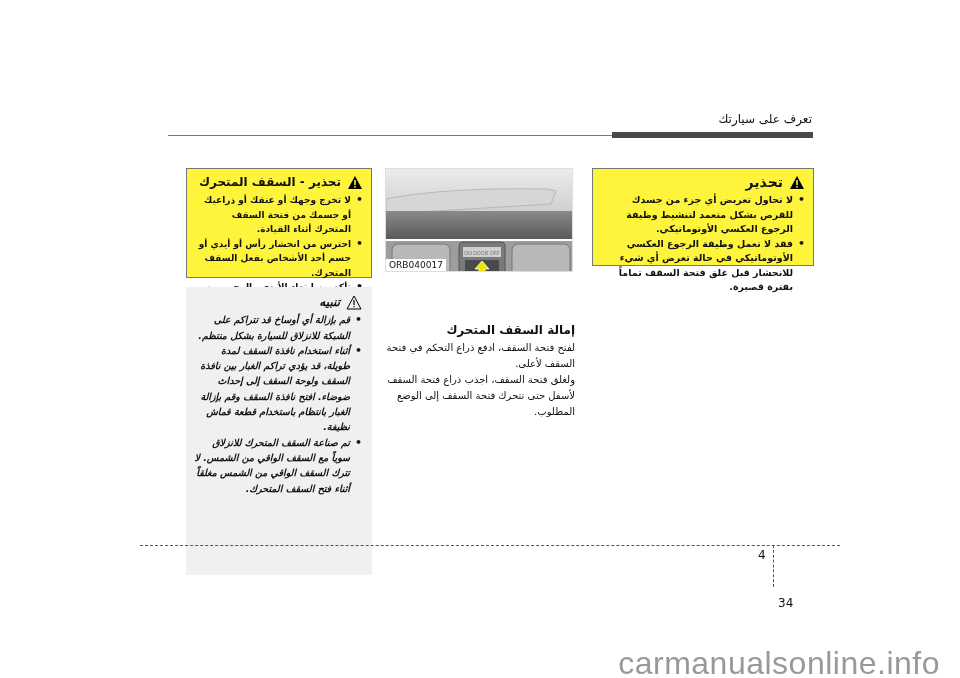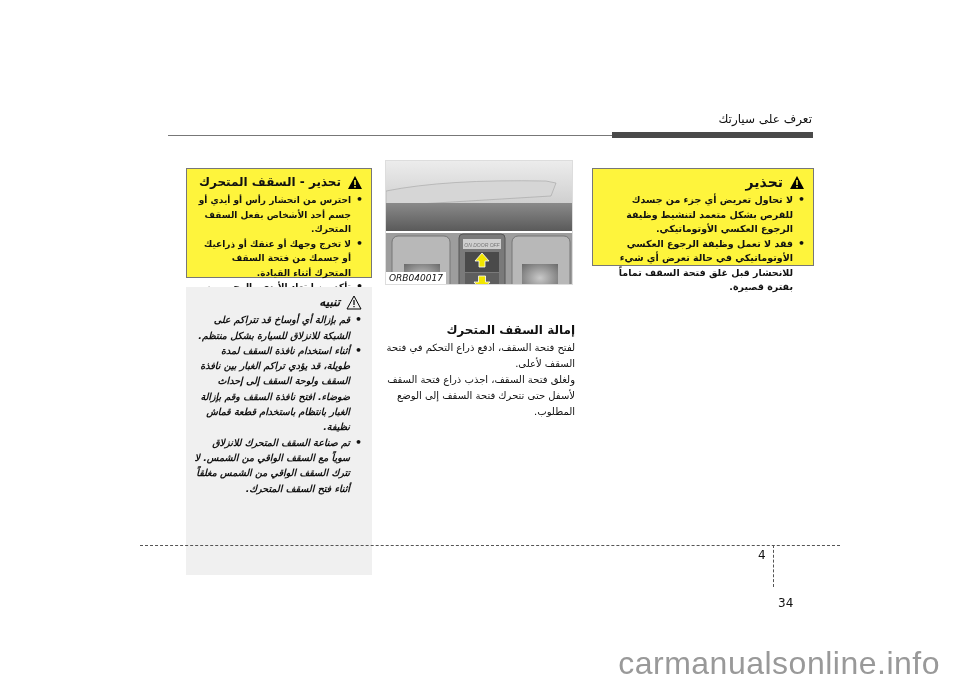--- a/index.html
+++ b/index.html
@@ -38,22 +38,22 @@
 
     .note-box {
       position: absolute; left: 186px; top: 287px; width: 186px; height: 288px;
       background: #f0f0f0; direction: rtl; text-align: right;
       padding: 8px 10px 6px 8px; font-size: 9.5px; font-style: italic; font-weight: bold;
       line-height: 15.3px;
     }
     .note-title { display: flex; align-items: center; gap: 6px; font-size: 12px; margin-bottom: 2px; }
 
     .photo {
-      position: absolute; left: 385px; top: 160px; width: 188px; height: 125px;
-      background: linear-gradient(#e4e4e4, #c8c8c8); overflow: hidden; border: 1px solid #ddd; font-style: italic;
+      position: absolute; left: 385px; top: 168px; width: 188px; height: 104px;
+      background: linear-gradient(#e4e4e4, #c8c8c8); overflow: hidden; border: 1px solid #ddd;
     }
     .photo-code {
       position: absolute; left: 0; bottom: 0; background: #fff; font-size: 9px;
       padding: 1px 3px; color: #111;
     }
 
     .section {
       position: absolute; left: 383px; top: 322px; width: 192px;
       direction: rtl; text-align: right; font-size: 10px; line-height: 16px;
     }
@@ -144,22 +144,22 @@
   <div class="yellow-box" style="left:186px; top:168px; width:186px; height:110px; font-size:9px; line-height:14.5px;">
     <div class="box-title" style="font-size:12px;">
       <svg class="warn-icon" viewBox="0 0 16 15">
         <polygon points="8,1 15,14 1,14" fill="#000"></polygon>
         <rect x="7.2" y="5" width="1.6" height="5" fill="#fef43c"></rect>
         <rect x="7.2" y="11" width="1.6" height="1.6" fill="#fef43c"></rect>
       </svg>
       <span>تحذير - السقف المتحرك</span>
     </div>
     <ul class="bullets">
+      <li>لا تخرج وجهك أو عنقك أو ذراعيك أو جسمك من فتحة السقف المتحرك أثناء القيادة.</li>
       <li>احترس من انحشار رأس أو أيدي أو جسم أحد الأشخاص بفعل السقف المتحرك.</li>
-      <li>لا تخرج وجهك أو عنقك أو ذراعيك أو جسمك من فتحة السقف المتحرك أثناء القيادة.</li>
       <li>تأكد من ابتعاد الأيدي والوجوه من مسار السقف المتحرك عند قفله.</li>
     </ul>
   </div>
 
   <div class="note-box">
     <div class="note-title">
       <svg class="warn-icon" viewBox="0 0 16 15">
         <polygon points="8,1 15,14 1,14" fill="none" stroke="#000" stroke-width="1"></polygon>
         <rect x="7.4" y="5" width="1.2" height="5" fill="#000"></rect>
         <rect x="7.4" y="11" width="1.2" height="1.2" fill="#000"></rect>

